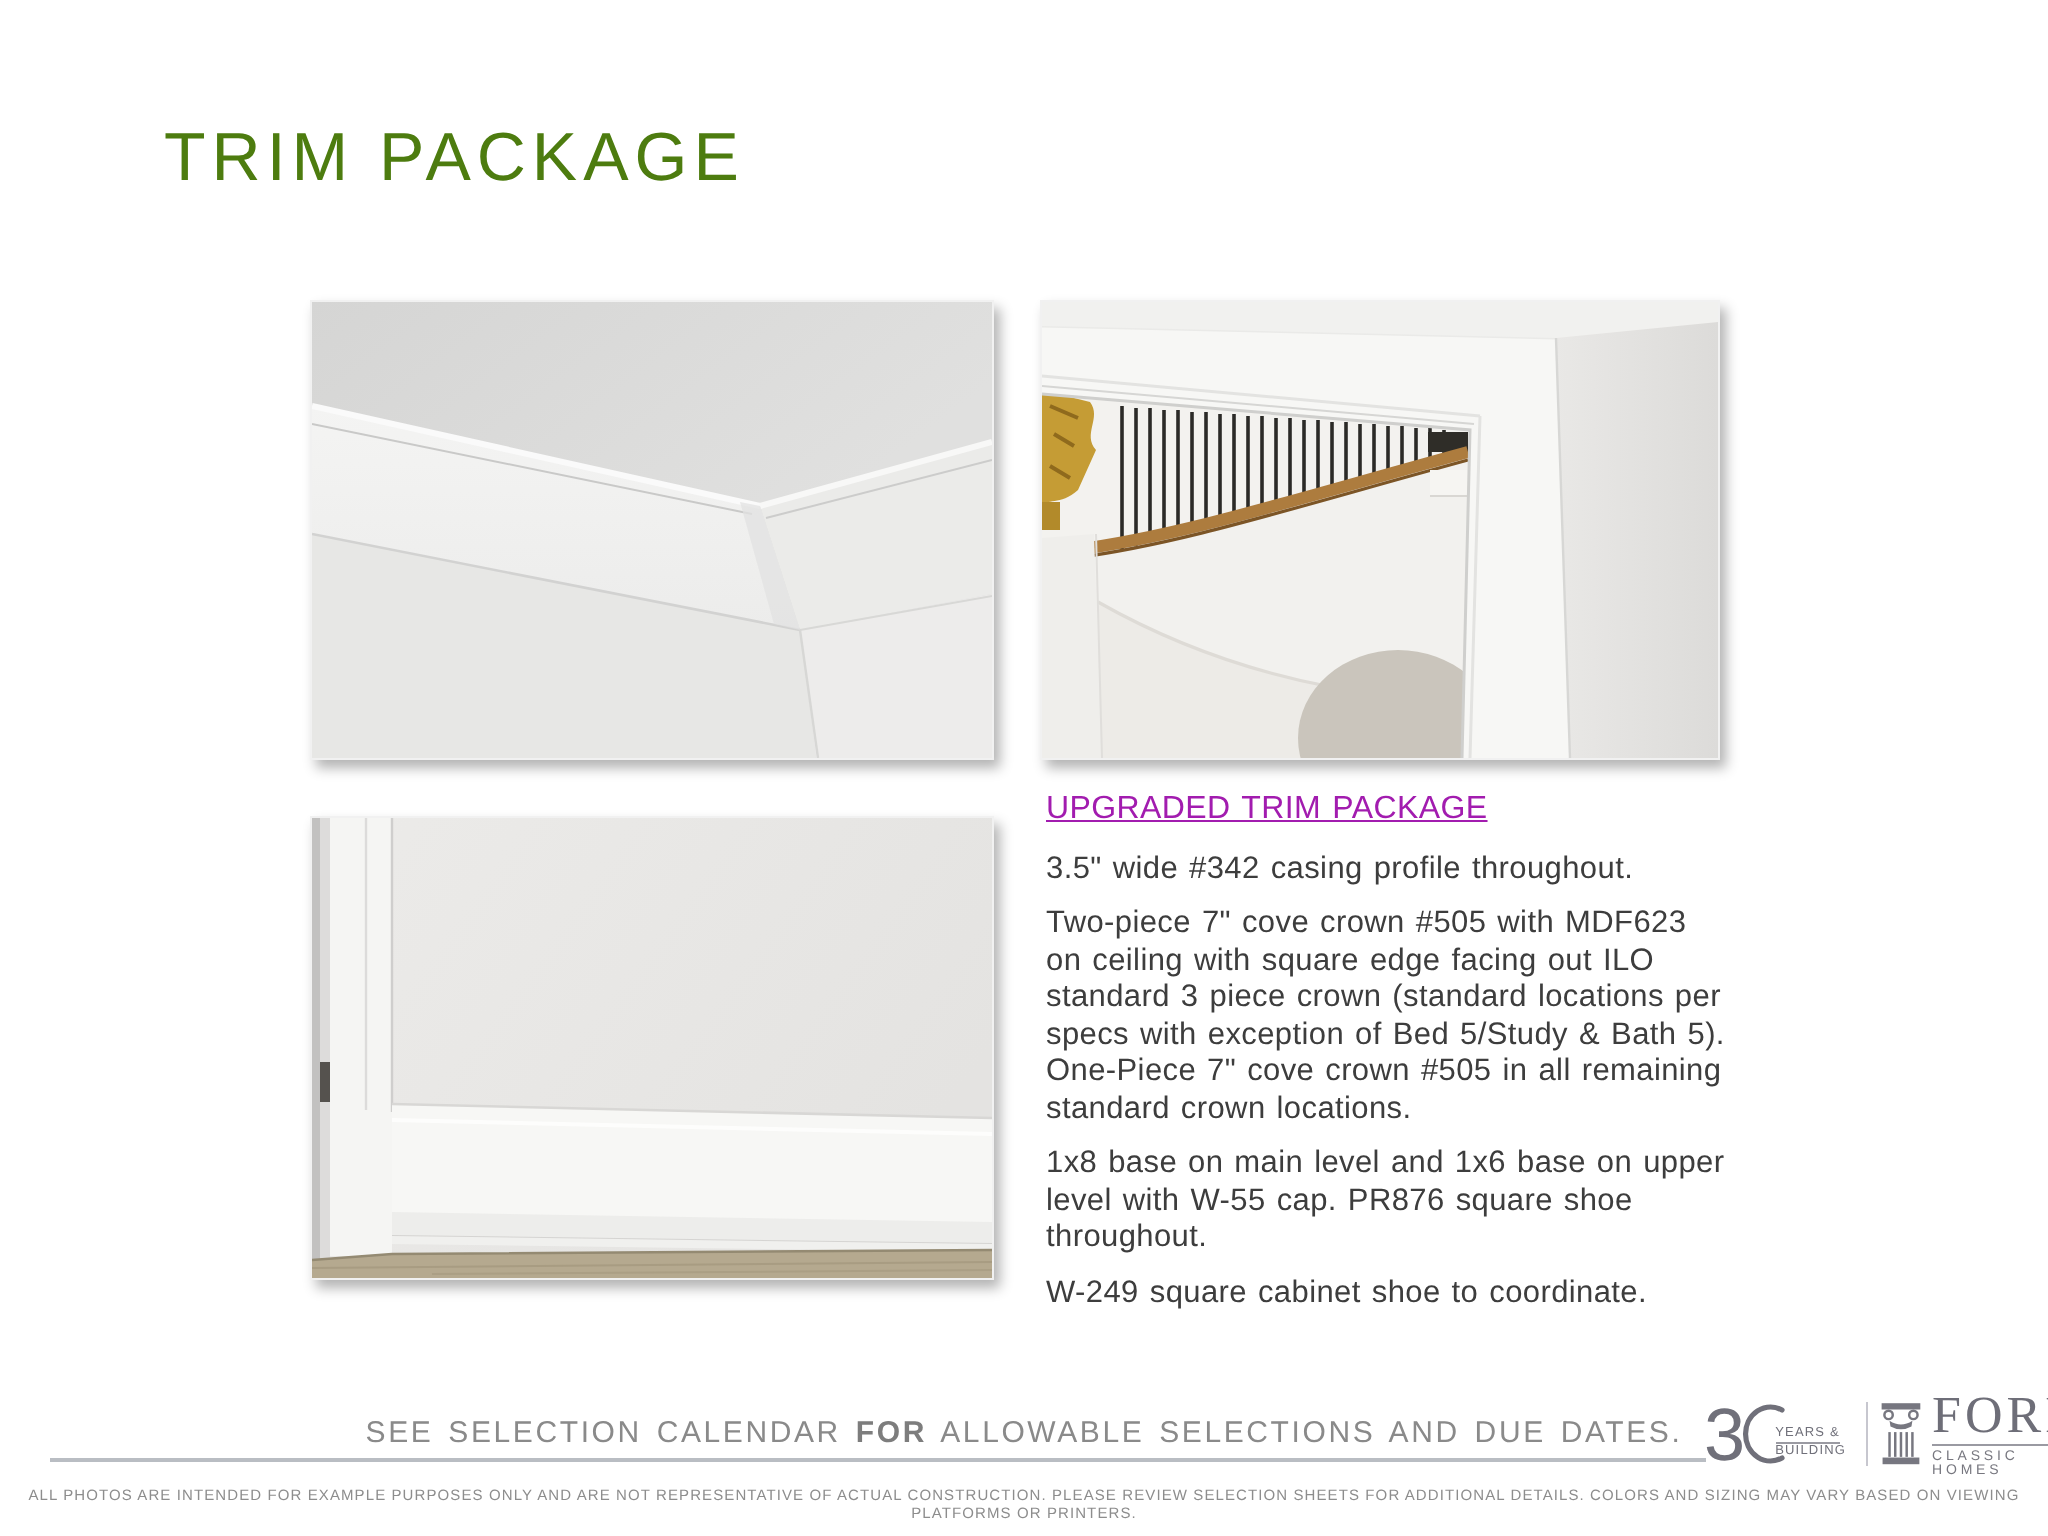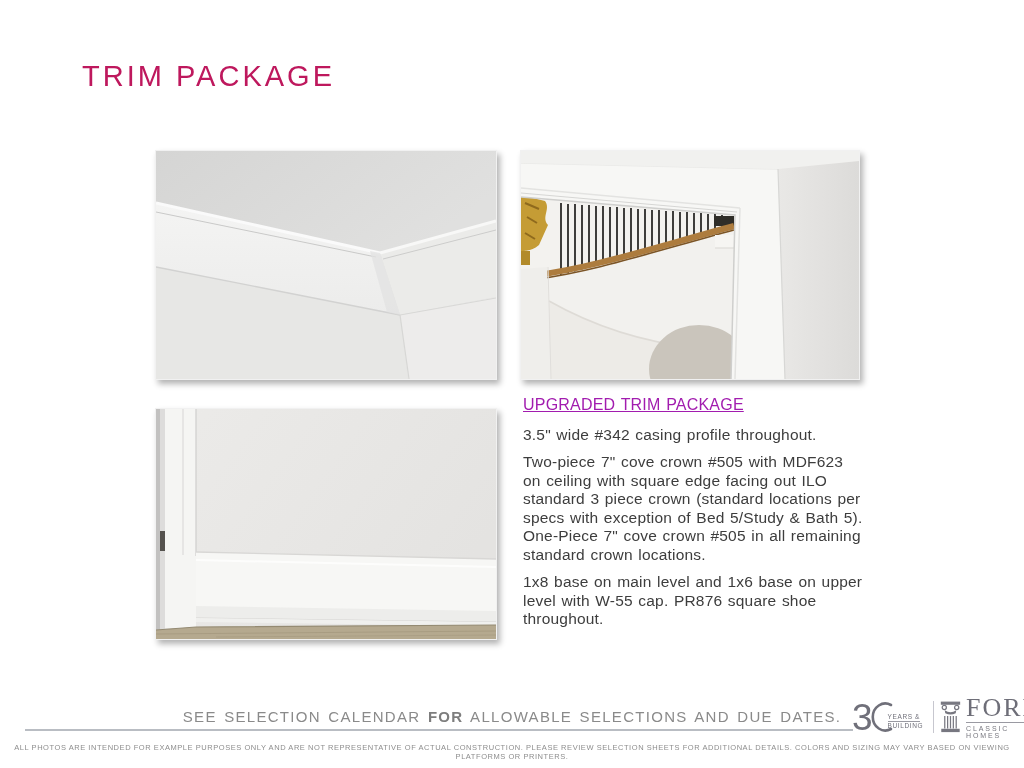--- a/index.html
+++ b/index.html
@@ -1,22 +1,22 @@
 <!DOCTYPE html>
 <html><head>
 <meta charset="utf-8">
 <style>
   html,body{margin:0;padding:0;background:#ffffff;}
   .slide{
     position:relative;width:1024px;height:768px;background:#ffffff;overflow:hidden;
     font-family:"Liberation Sans",sans-serif;
   }
   .title{
-    position:absolute;left:82px;top:60px;font-size:29px;letter-spacing:3px;
-    color:#be185d;font-weight:400;white-space:nowrap;
+    position:absolute;left:82px;top:60px;font-size:34px;letter-spacing:3px;
+    color:#4d7c0f;font-weight:400;white-space:nowrap;
   }
   .photo{
     position:absolute;background:#e0e0e0;border:1px solid #f1f1f1;
     box-shadow:3px 4px 6px rgba(0,0,0,0.30);
   }
   .photo svg{display:block;width:100%;height:100%;}
   #photo-crown{left:155px;top:150px;width:340px;height:228px;}
   #photo-casing{left:520px;top:150px;width:338px;height:228px;}
   #photo-base{left:155px;top:408px;width:340px;height:230px;}
   .textblock{
@@ -198,20 +198,21 @@
       <line x1="0" y1="225" x2="340" y2="222" stroke="#a89c82" stroke-width="1"></line>
       <line x1="60" y1="228" x2="340" y2="226" stroke="#ab9f85" stroke-width="1"></line>
     </svg>
   </div>
 
   <div class="textblock">
     <h2>UPGRADED TRIM PACKAGE</h2>
     <p>3.5" wide #342 casing profile throughout.</p>
     <p>Two-piece 7" cove crown #505 with MDF623 on ceiling with square edge facing out ILO standard 3 piece crown (standard locations per specs with exception of Bed 5/Study &amp; Bath 5).  One-Piece 7" cove crown #505 in all remaining standard crown locations.</p>
     <p>1x8 base on main level and 1x6 base on upper level with W-55 cap. PR876 square shoe throughout.</p>
+    <p>W-249 square cabinet shoe to coordinate.</p>
   </div>
 
   <div class="footer-note"><span>SEE SELECTION CALENDAR </span><b>FOR</b><span> ALLOWABLE SELECTIONS AND DUE DATES.</span></div>
 
   <div class="footer-line"></div>
 
   <div class="disclaimer">ALL PHOTOS ARE INTENDED FOR EXAMPLE PURPOSES ONLY AND ARE NOT REPRESENTATIVE OF ACTUAL CONSTRUCTION. PLEASE REVIEW SELECTION SHEETS FOR ADDITIONAL DETAILS. COLORS AND SIZING MAY VARY BASED ON VIEWING PLATFORMS OR PRINTERS.</div>
 
   <div class="logo">
     <div class="logo-30">

